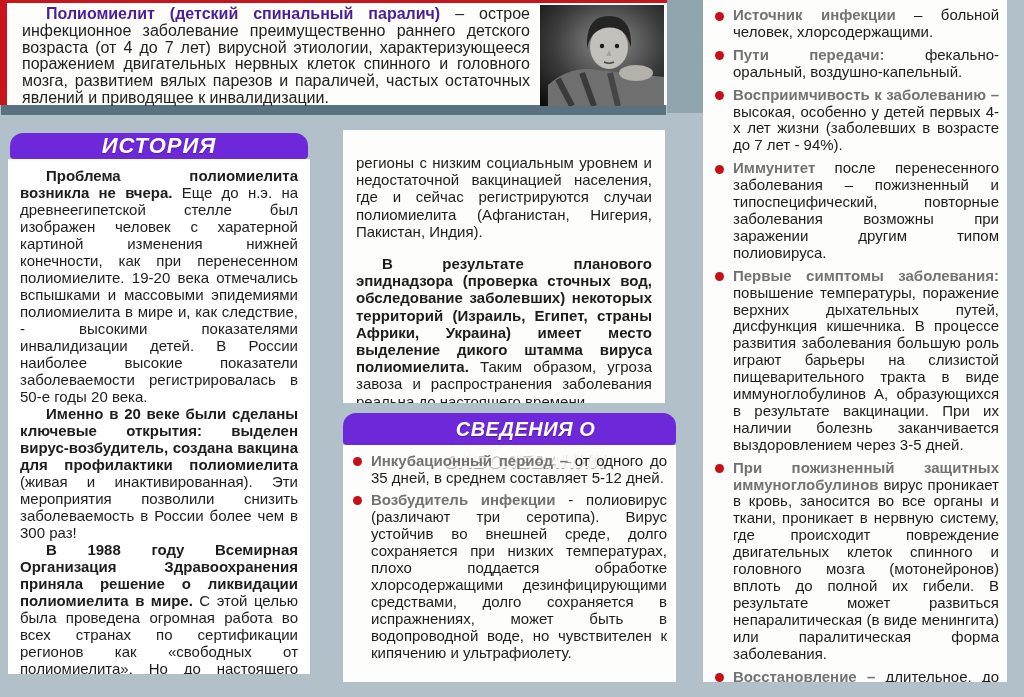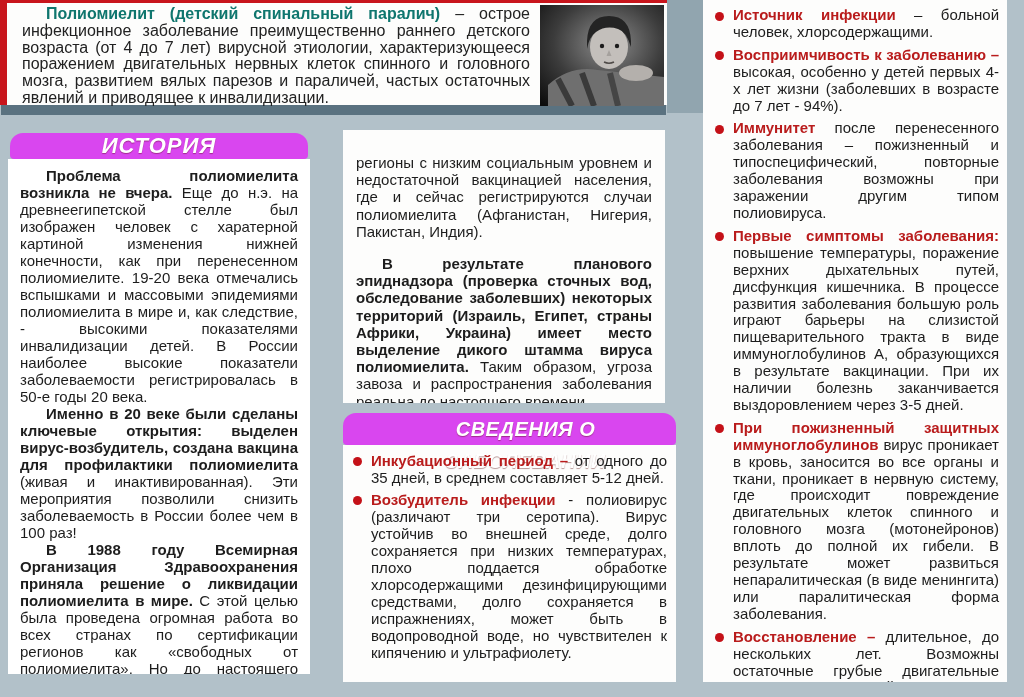--- a/index.html
+++ b/index.html
@@ -18,30 +18,30 @@
     left:0;top:0;width:667px;height:105px;background:#fdfdfc;
     border-top:3px solid #c8151c;box-sizing:border-box;
     box-shadow:0 11px 0 -1px #5a7280;
   }
   #red-strip{left:0;top:0;width:7px;height:105px;background:#c8151c;z-index:3;}
   .h-text{
     position:absolute;left:22px;top:3px;width:508px;margin:0;
     font-size:16px;line-height:16.8px;text-align:justify;text-indent:24px;
     color:#222;
   }
-  .lead-red{color:#0f766e;font-weight:700;}
+  .lead-red{color:#4c1d95;font-weight:700;}
   .h-text span{font-weight:400;}
   #child-photo{
     position:absolute;left:540px;top:2px;width:124px;height:101px;
     background:#111;overflow:hidden;
   }
 
   
   .bar{
-    background:#d946ef;color:#fff;font-weight:700;font-style:italic;
+    background:#6d28d9;color:#fff;font-weight:700;font-style:italic;
     text-align:center;letter-spacing:1px;
     border-radius:13px 13px 4px 4px;
     text-shadow:0 1px 1px rgba(80,0,0,.4);
   }
 
   
   #history{left:8px;top:130px;width:302px;height:552px;}
   #history .bar{margin:3px 2px 0;height:26px;line-height:26px;font-size:22px;}
   #history .body{
     background:#ffffff;height:515px;padding:8px 12px 0;box-sizing:border-box;
@@ -75,21 +75,21 @@
   
   .bullet{
     position:relative;padding-left:20px;margin:0 0 6px;
     font-size:15px;line-height:16.9px;text-align:justify;
   }
   #disease-info .bullet{line-height:17px;margin-bottom:5px;}
   .dot{
     position:absolute;left:2px;top:4.5px;width:9px;height:9px;border-radius:50%;
     background:#c41118;
   }
-  .term{color:#b91c1c;font-weight:700;}
+  .term{color:#737373;font-weight:700;}
 </style>
 </head>
 <body>
 
 <div class="abs" id="gap-shade"></div>
 <div class="abs" id="header-panel">
   <p class="h-text">
     <b class="lead-red">Полиомиелит (детский спинальный паралич)</b>
     <span>– острое инфекционное заболевание преимущественно раннего детского возраста (от 4 до 7 лет) вирусной этиологии, характеризующееся поражением двигательных нервных клеток спинного и головного мозга, развитием вялых парезов и параличей, частых остаточных явлений и приводящее к инвалидизации.</span>
   </p>
@@ -121,21 +121,21 @@
 
 <section class="abs" id="history">
   <div class="bar">ИСТОРИЯ</div>
   <div class="body">
     <p class="indent">
       <b class="plead">Проблема полиомиелита возникла не вчера.</b>
       <span>Еще до н.э. на древнеегипетской стелле был изображен человек с харатерной картиной изменения нижней конечности, как при перенесенном полиомиелите. 19-20 века отмечались вспышками и массовыми эпидемиями полиомиелита в мире и, как следствие, - высокими показателями инвалидизации детей. В России наиболее высокие показатели заболеваемости регистрировалась в 50-е годы 20 века.</span>
     </p>
     <p class="indent">
       <b class="plead">Именно в 20 веке были сделаны ключевые открытия: выделен вирус-возбудитель, создана вакцина для профилактики полиомиелита</b>
-      <span>(живая и инактивированная). Эти мероприятия позволили снизить заболеваемость в России более чем в 100 раз!</span>
+      <span>(живая и инактивированная). Эти мероприятия позволили снизить заболеваемость в России более чем в 300 раз!</span>
     </p>
     <p class="indent">
       <b class="plead">В 1988 году Всемирная Организация Здравоохранения приняла решение о ликвидации полиомиелита в мире.</b>
       <span>С этой целью была проведена огромная работа во всех странах по сертификации регионов как «свободных от полиомиелита». Но до настоящего времени остаются неблагополучные</span>
     </p>
   </div>
 </section>
 
 <section class="abs panel" id="continuation">
   <p>
@@ -164,20 +164,25 @@
 </section>
 
 <section class="abs panel" id="facts">
   <div class="bullet">
     <span class="dot"></span>
     <b class="term">Источник инфекции</b>
     <span>– больной человек, хлорсодержащими.</span>
   </div>
   <div class="bullet">
     <span class="dot"></span>
+    <b class="term">Пути передачи:</b>
+    <span>фекально-оральный, воздушно-капельный.</span>
+  </div>
+  <div class="bullet">
+    <span class="dot"></span>
     <b class="term">Восприимчивость к заболеванию –</b>
     <span>высокая, особенно у детей первых 4-х лет жизни (заболевших в возрасте до 7 лет - 94%).</span>
   </div>
   <div class="bullet">
     <span class="dot"></span>
     <b class="term">Иммунитет</b>
     <span>после перенесенного заболевания – пожизненный и типоспецифический, повторные заболевания возможны при заражении другим типом полиовируса.</span>
   </div>
   <div class="bullet">
     <span class="dot"></span>

